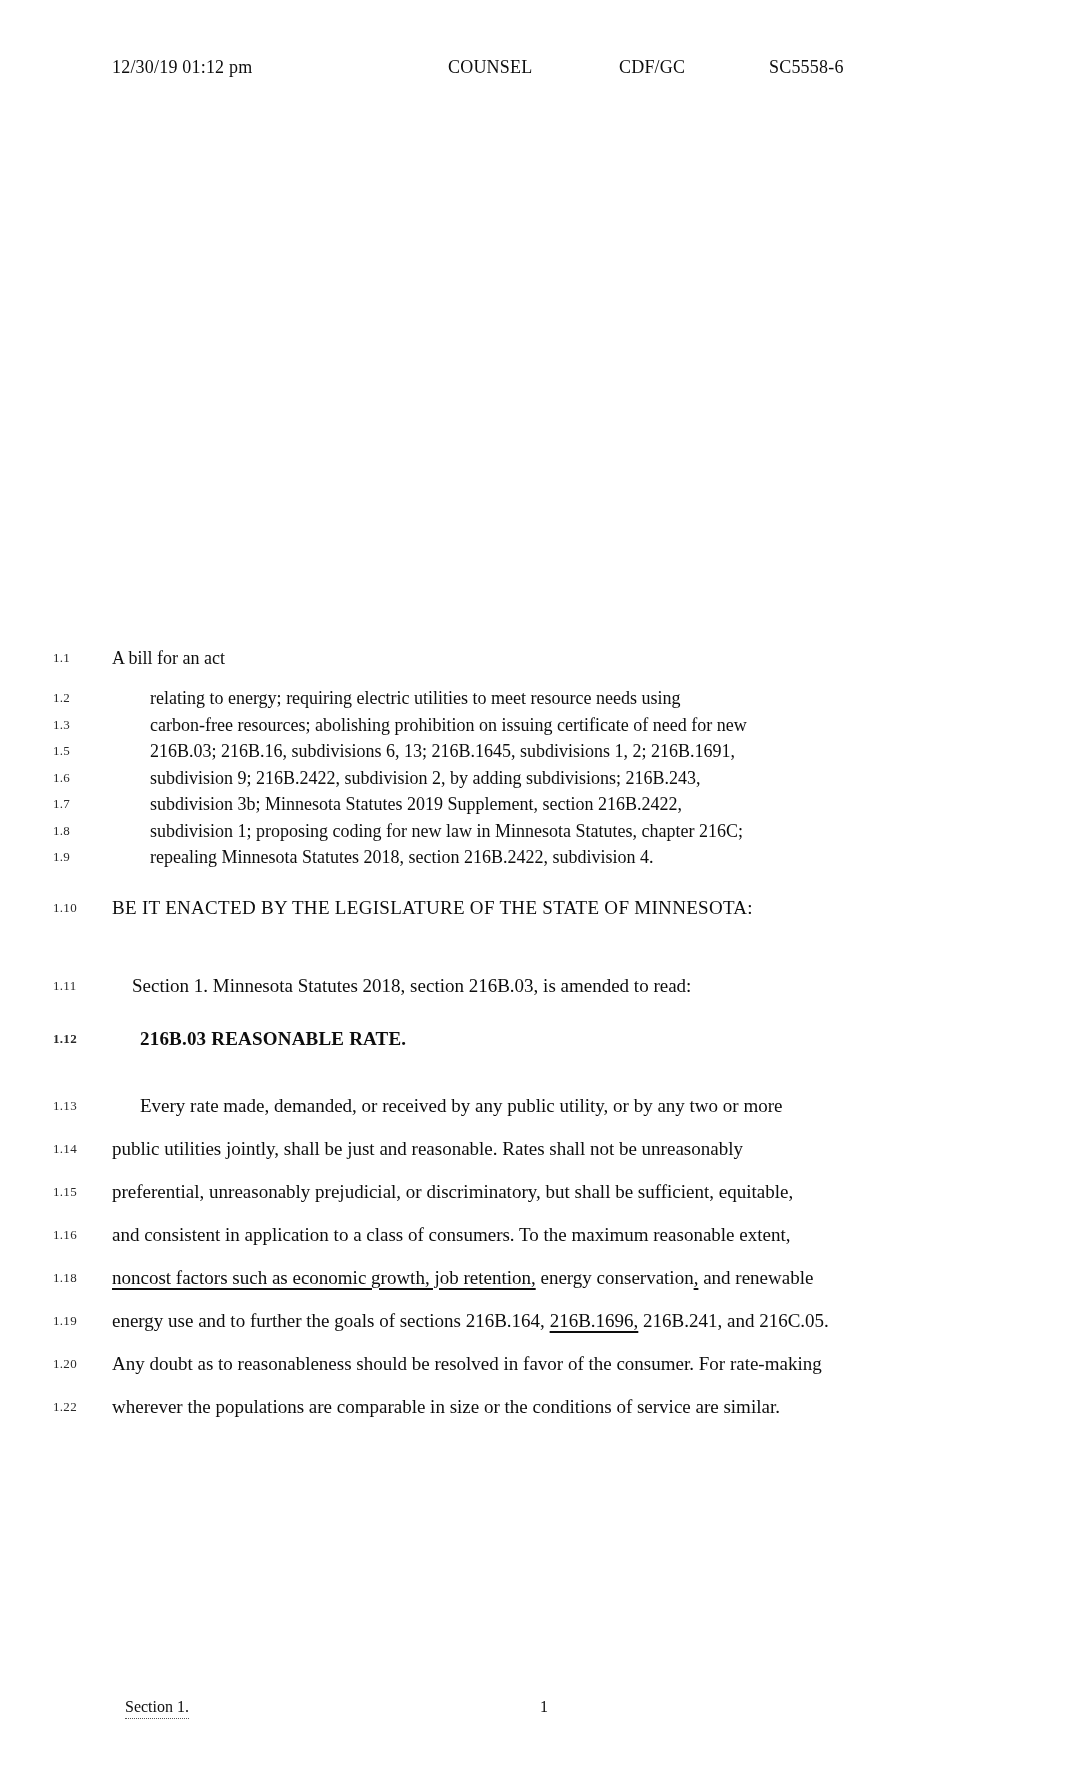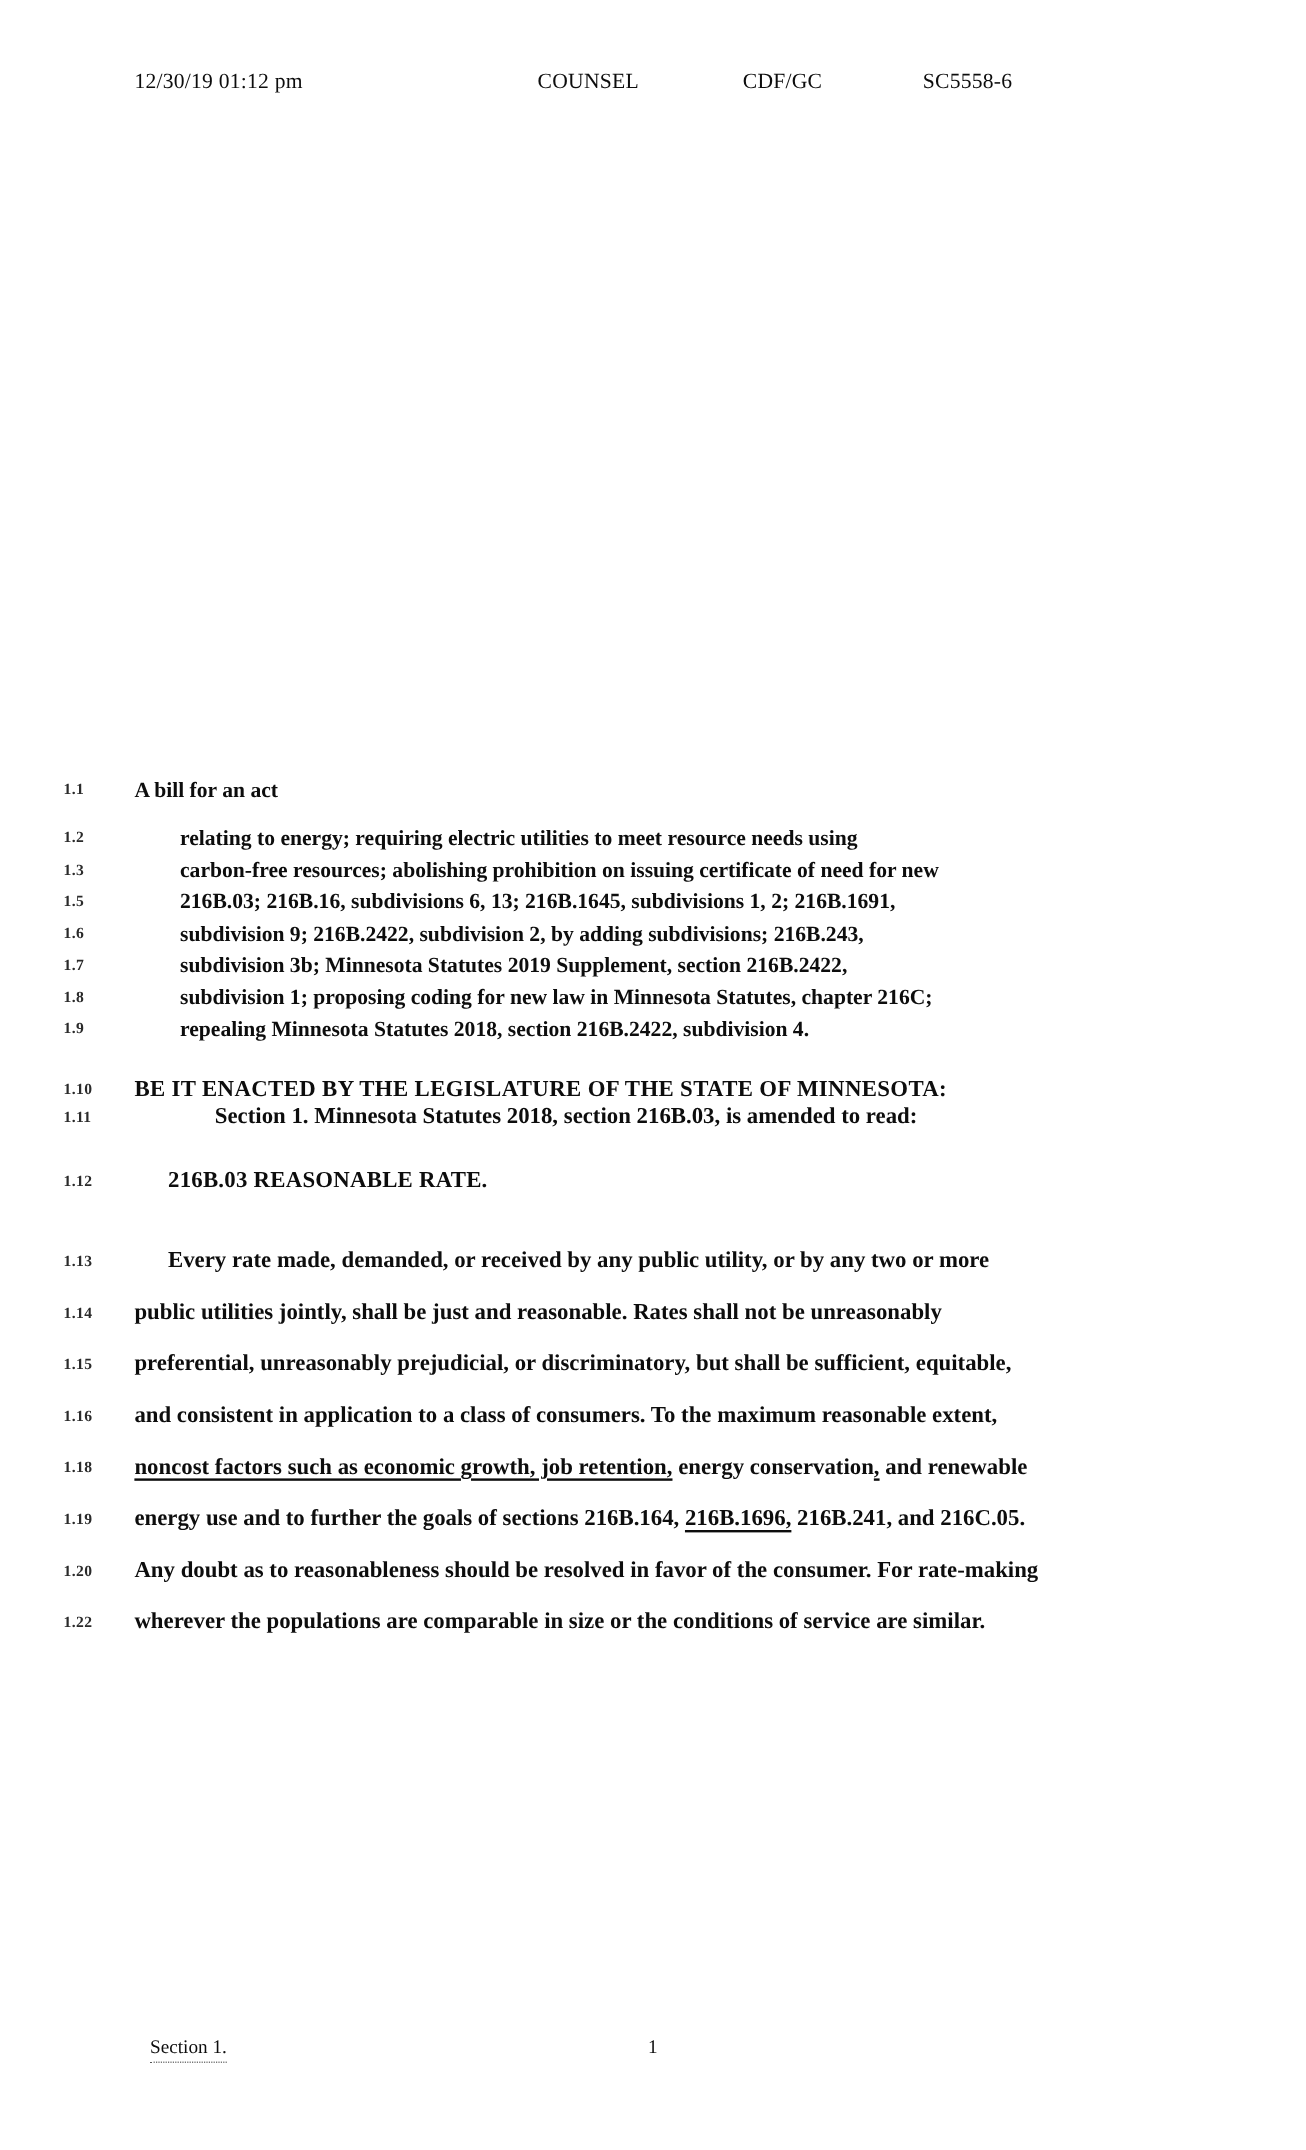--- a/index.html
+++ b/index.html
@@ -18,21 +18,21 @@
   .doc-header { position: absolute; top: 57px; left: 0; width: 100%; height: 24px; font-size: 18px; }
   .doc-header span { position: absolute; white-space: nowrap; letter-spacing: 0.2px; }
   .hdr-timestamp { left: 112px; }
   .hdr-office    { left: 448px; }
   .hdr-initials  { left: 619px; }
   .hdr-docid     { left: 769px; }
 
   
   .content { position: absolute; top: 645px; left: 0; width: 100%; }
 
-  .line-row { position: relative; white-space: nowrap; font-weight: bold; }
+  .line-row { position: relative; white-space: nowrap; }
   .line-num {
     position: absolute;
     left: 53px;
     top: 0;
     font-size: 13px;
     line-height: inherit;
     color: #2a2a2a;
     letter-spacing: 0.3px;
   }
   .line-text { display: block; }
@@ -40,21 +40,21 @@
   .row-title { line-height: 26px; font-size: 18px; }
   .row-title .line-text { margin-left: 112px; width: 728px; text-align: left; }
 
   .preamble-block { margin-top: 14px; }
   .preamble-block .line-row { line-height: 26.5px; font-size: 18px; }
   .preamble-block .line-text { margin-left: 150px; }
 
   .row-enacting { margin-top: 25px; line-height: 23px; font-size: 19px; }
   .row-enacting .line-text { margin-left: 112px; letter-spacing: 0.3px; }
 
-  .row-section-intro { line-height: 23px; font-size: 19px; padding-left: 47px; }
+  .row-section-intro { margin-top: 55px; line-height: 23px; font-size: 19px; }
   .row-section-intro .line-text { margin-left: 112px; padding-left: 20px; }
 
   .row-statute-heading { margin-top: 30px; line-height: 23px; font-size: 19px; font-weight: bold; }
   .row-statute-heading .line-text { margin-left: 112px; padding-left: 28px; letter-spacing: 0.2px; }
 
   .body-block { margin-top: 34px; }
   .body-block .line-row { line-height: 43px; font-size: 19px; }
   .body-block .line-text { margin-left: 112px; }
   .body-block .line-text.indent { padding-left: 28px; }
 

